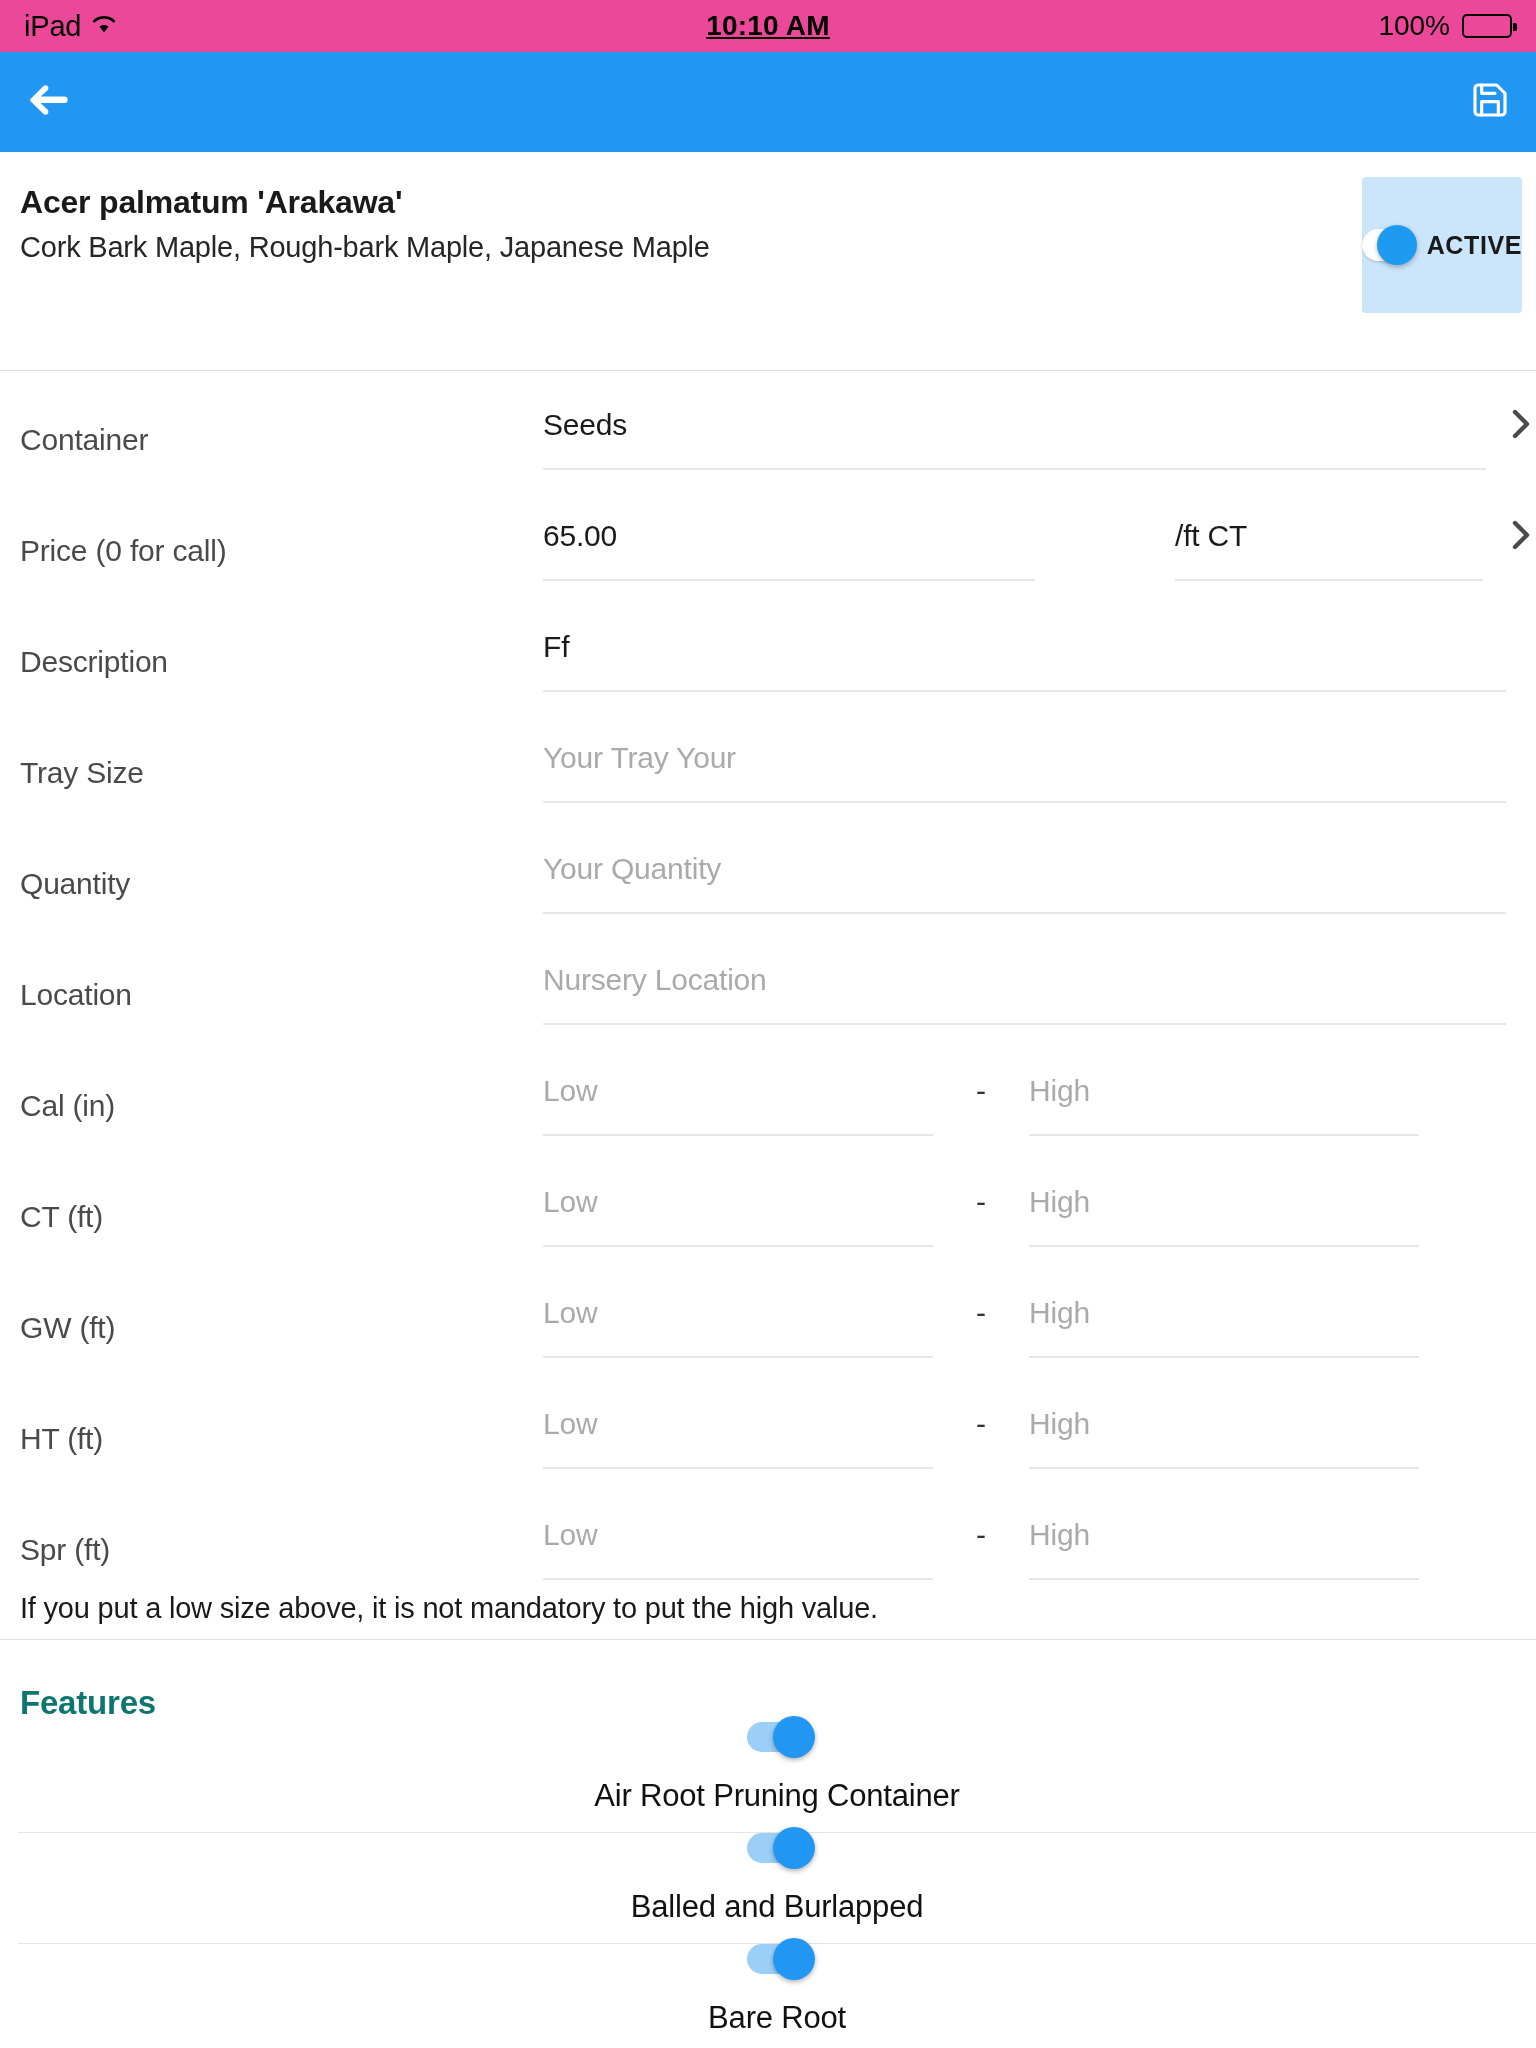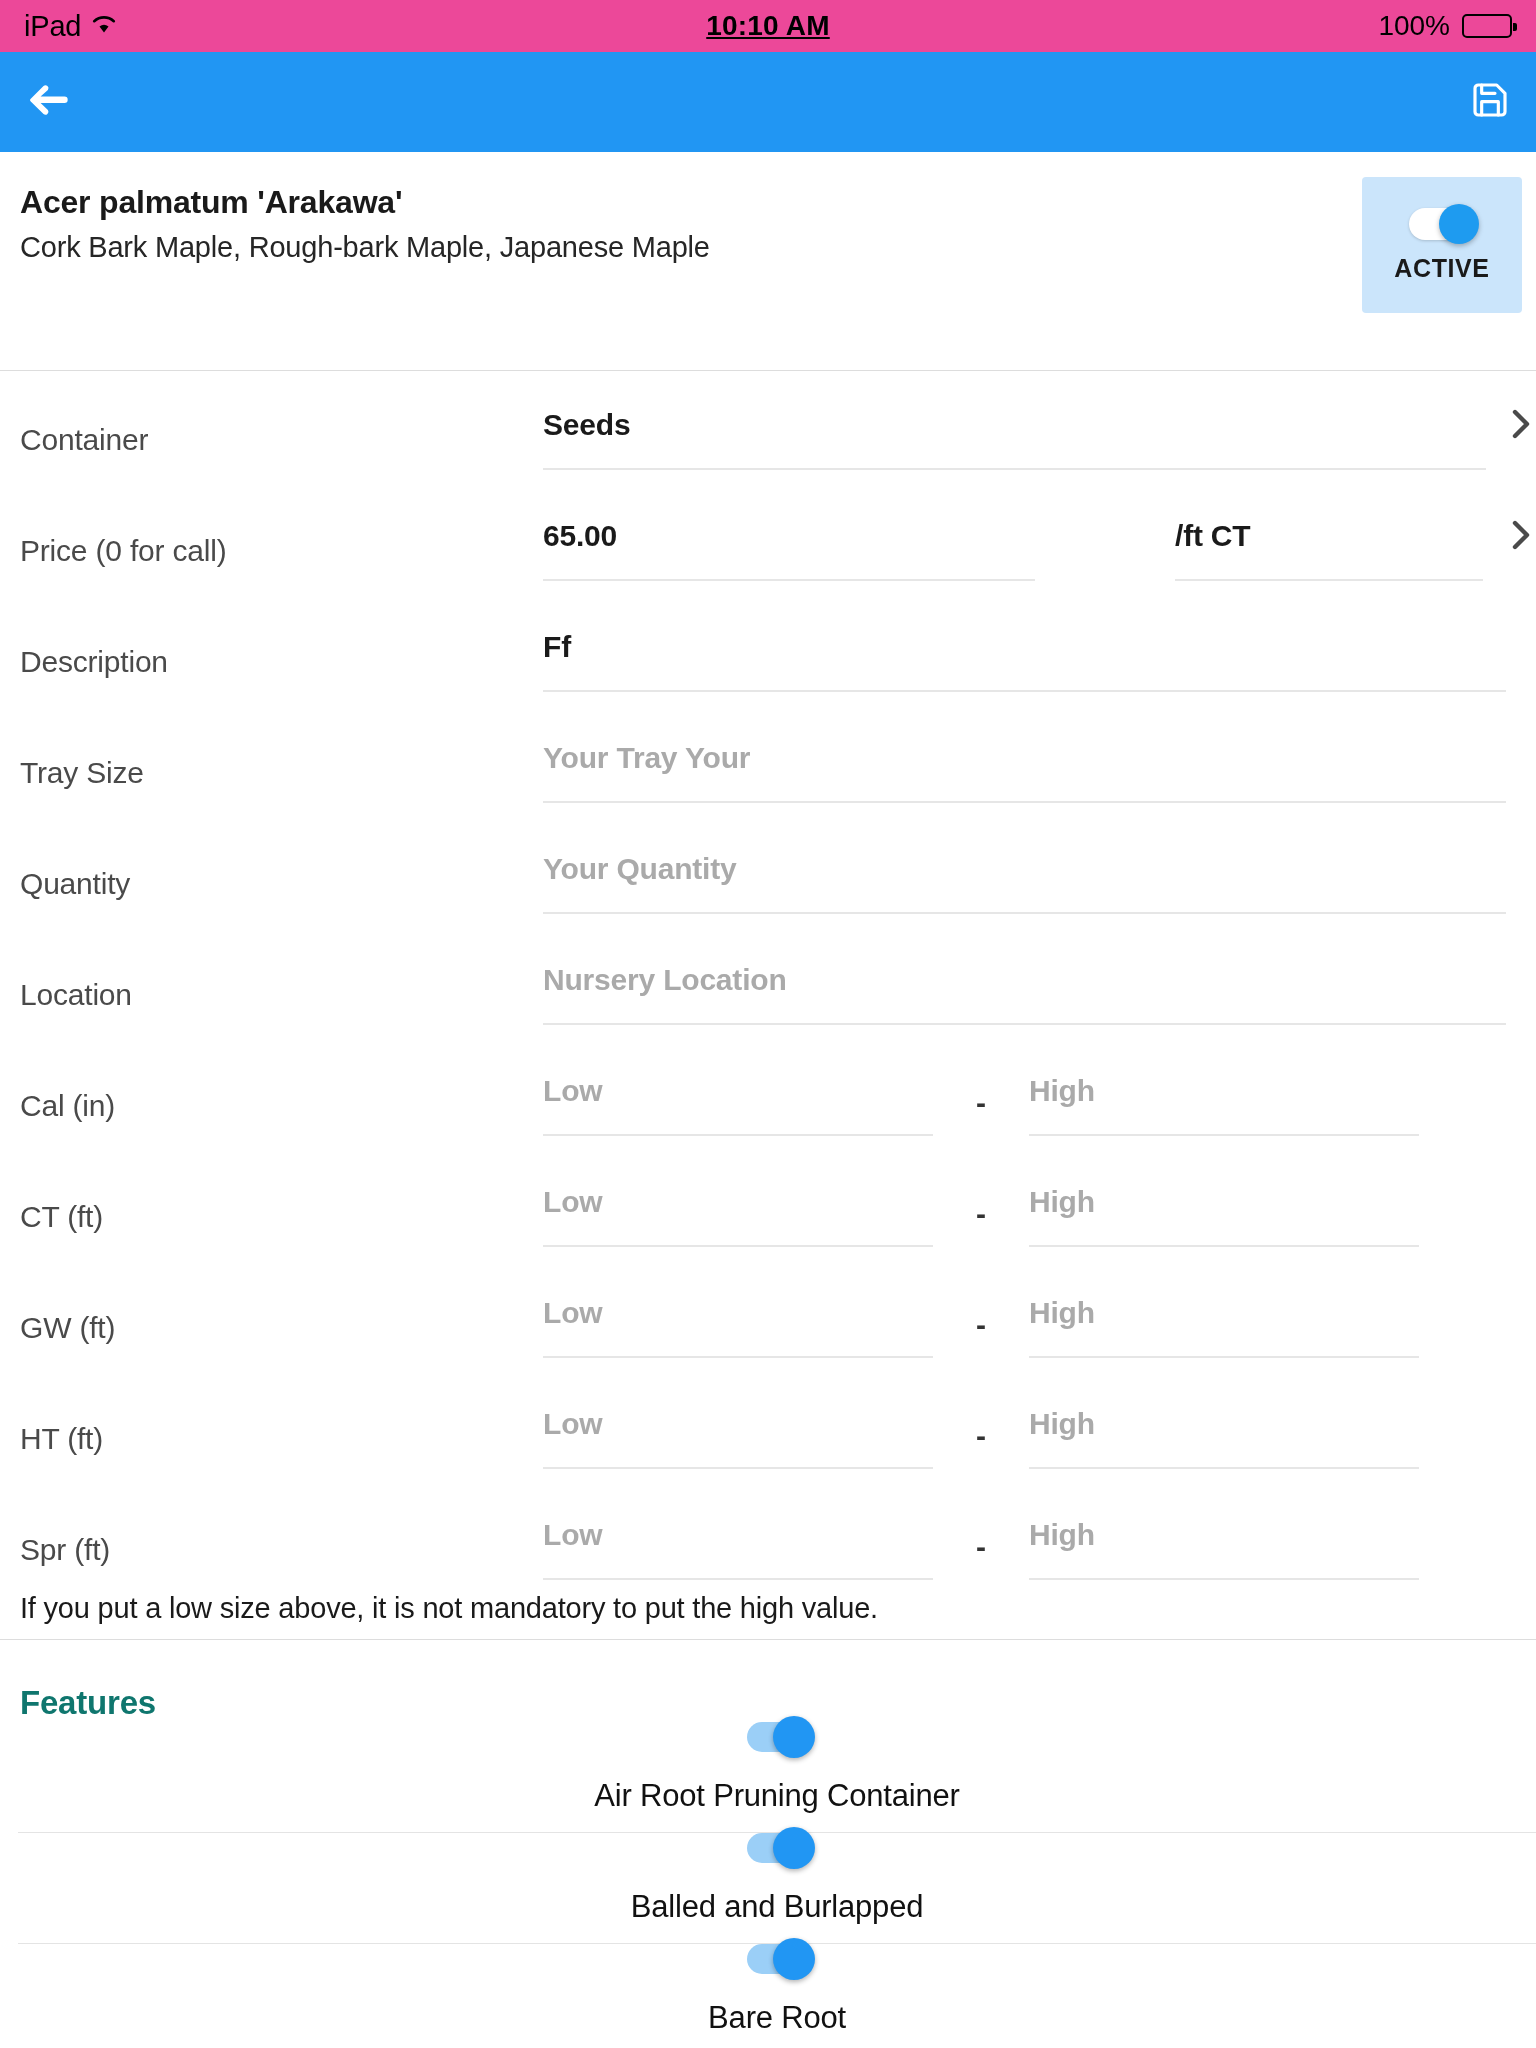--- a/index.html
+++ b/index.html
@@ -112,21 +112,21 @@
   }
   .active-box {
     position: absolute;
     right: 14px;
     top: 25px;
     width: 160px;
     height: 136px;
     background: #CBE5FB;
     border-radius: 4px;
     display: flex;
-    flex-direction: column;
+    flex-direction: row;
     align-items: center;
     justify-content: center;
     gap: 14px;
     cursor: pointer;
   }
   .switch {
     position: relative;
     width: 66px;
     height: 32px;
     border-radius: 16px;
@@ -169,24 +169,23 @@
     width: 523px;
     font-size: 30px;
     color: #4a4a4a;
     letter-spacing: -0.2px;
     padding-top: 52px;
     flex-shrink: 0;
   }
   .fields {
     flex: 1;
     display: flex;
-    align-items: center;
+    align-items: flex-start;
     padding-right: 24px;
     position: relative;
-    font-weight: bold;
   }
   .field {
     position: relative;
     padding-top: 33px;
     padding-bottom: 0;
   }
   .field .val {
     font-size: 30px;
     color: #1a1a1a;
     letter-spacing: -0.2px;

